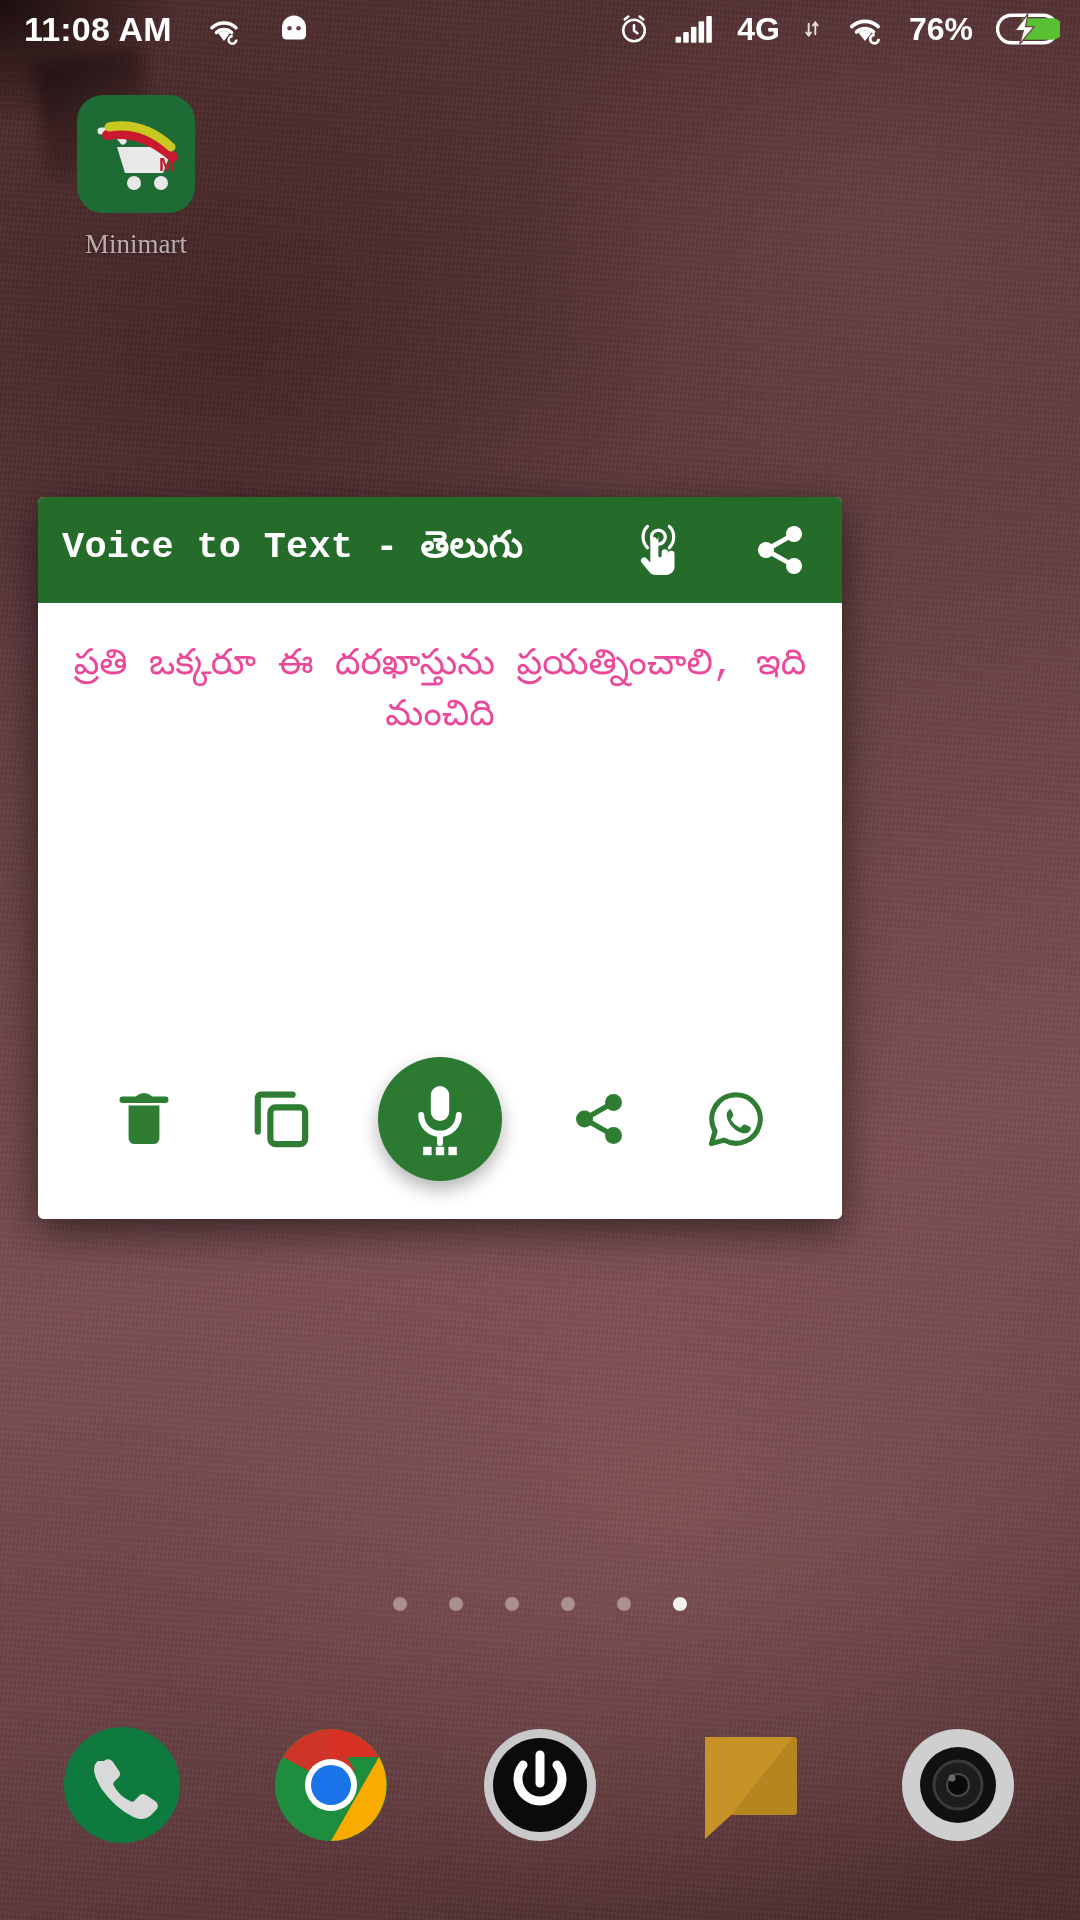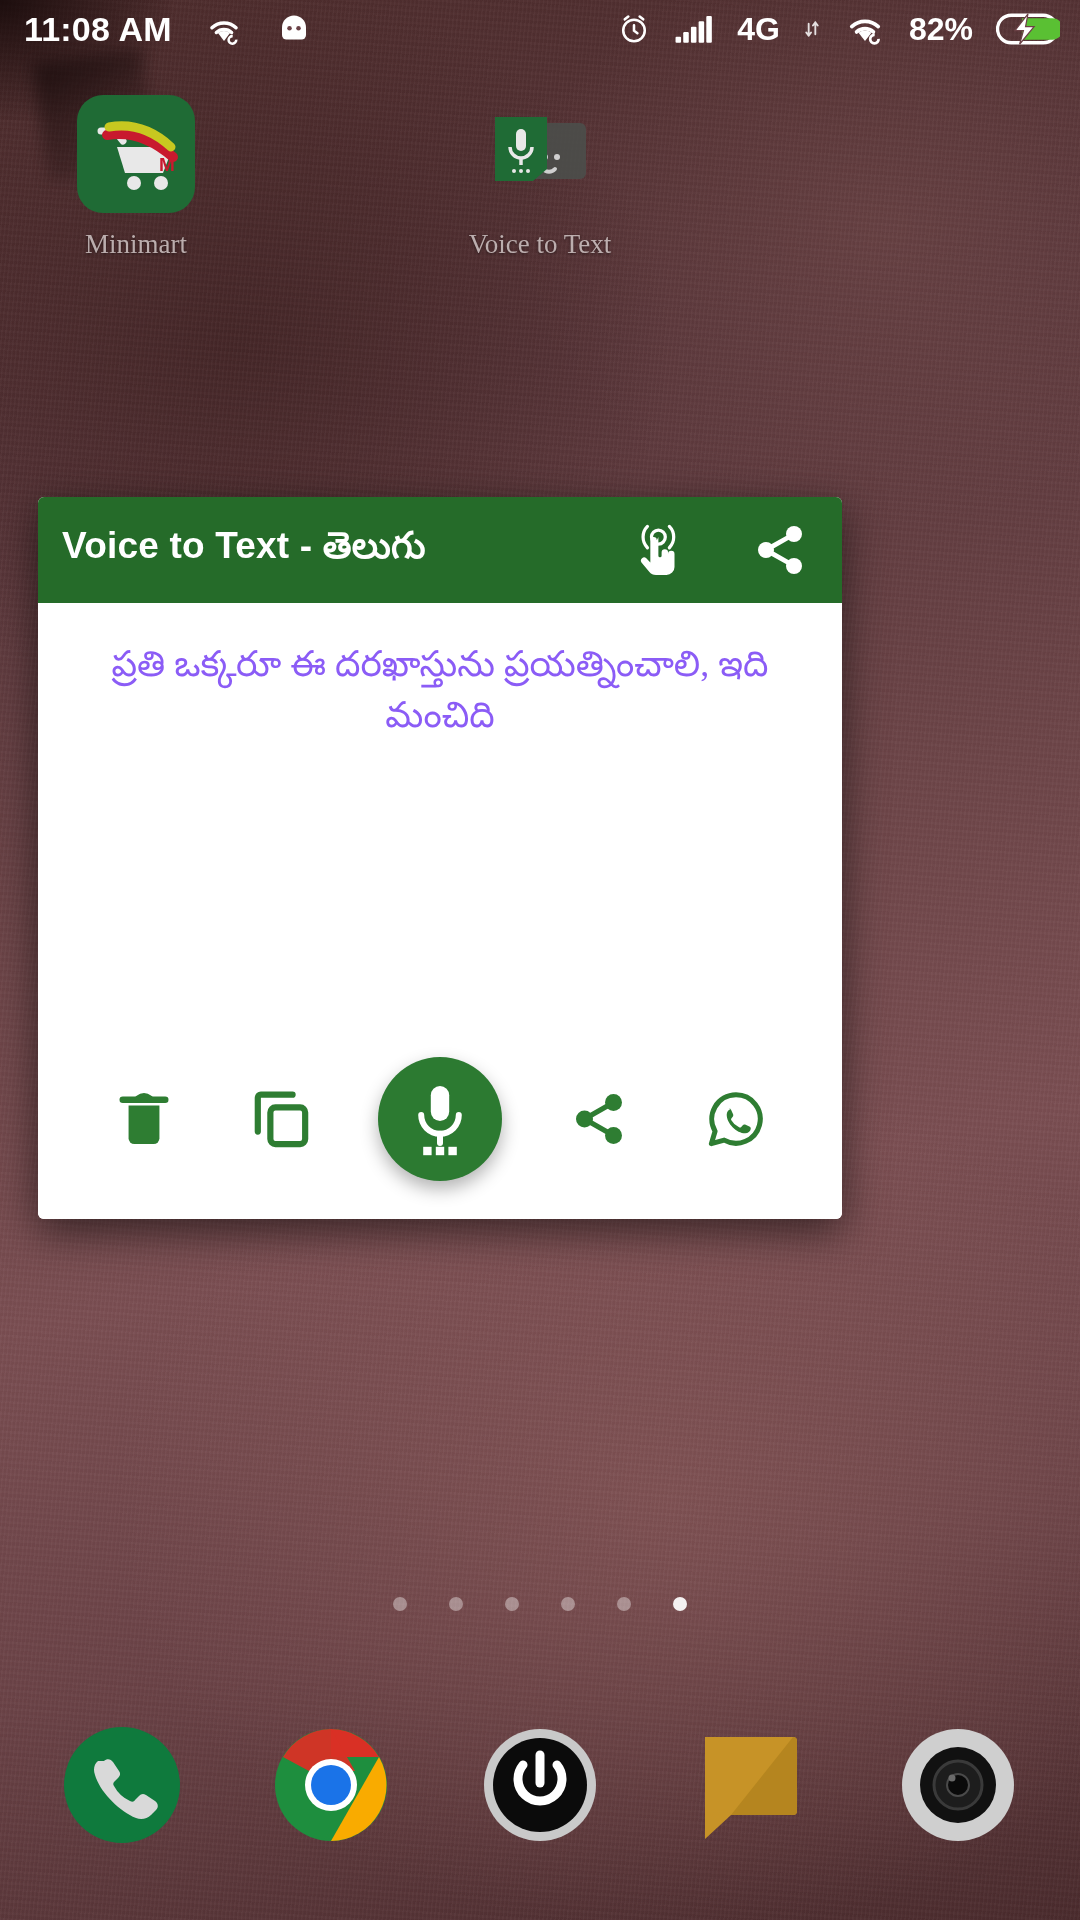--- a/index.html
+++ b/index.html
@@ -75,34 +75,35 @@
     box-shadow:0 12px 42px rgba(0,0,0,0.55);
     overflow:hidden; z-index:20;
   }
   .card-header {
     height:106px; background:#256b29;
     display:flex; align-items:center; padding:0 34px 0 24px;
   }
   .card-title {
     color:#fff; font-size:37px; font-weight:bold; letter-spacing:0.2px;
     white-space:nowrap;
+    font-family:Liberation Mono, monospace;
   }
   .header-actions { margin-left:auto; display:flex; align-items:center; gap:64px; }
   .hdr-btn { width:56px; height:56px; display:flex; align-items:center; justify-content:center; cursor:pointer; }
 
   .card-body {
     height:calc(722px - 106px);
     display:flex; flex-direction:column;
     background:#fff;
   }
   .text-area {
     flex:1; padding:36px 30px 0 30px;
-    font-size:36px; line-height:1.42; color:#8b5cf6; text-align:center;
+    font-size:36px; line-height:1.42; color:#ec4899; text-align:center;
     overflow:hidden;
-    font-family:Liberation Serif, serif;
+    font-family:Liberation Mono, monospace;
   }
   .toolbar {
     height:200px; position:relative;
     display:flex; align-items:center; justify-content:space-between;
     padding:0 66px;
   }
   .tool-btn {
     width:80px; height:80px; display:flex; align-items:center; justify-content:center;
     cursor:pointer;
   }
@@ -185,21 +186,21 @@
       </svg>
     </span>
     <span>
       <svg width="42" height="34" viewBox="0 0 26 21">
         <path d="M13 18 L9 12.8 a6.4 6.4 0 0 1 8 0 Z" fill="#fff"></path>
         <path d="M4.8 9 a12 12 0 0 1 16.4 0" stroke="#fff" stroke-width="2.3" fill="none" stroke-linecap="round"></path>
         <path d="M7.8 12.3 a7.8 7.8 0 0 1 10.4 0" stroke="#fff" stroke-width="2.3" fill="none" stroke-linecap="round"></path>
         <path d="M19 14.2 a2.6 2.6 0 1 0 2.4 2.4" stroke="#fff" stroke-width="1.7" fill="none"></path>
       </svg>
     </span>
-    <span class="sb-pct">82%</span>
+    <span class="sb-pct">76%</span>
     <span>
       <svg width="64" height="36" viewBox="0 0 42 22">
         <rect x="1" y="2" width="39" height="18" rx="9" ry="9" stroke="#fff" stroke-width="2.2" fill="none"></rect>
         <path d="M17 4 h20 a6 6 0 0 1 0 14 h-20 Z" fill="#5ac033"></path>
         <path d="M21 1 L12.5 12 h5.5 L15.5 21 L25 9.5 h-5.6 Z" fill="#fff" stroke="#6b4146" stroke-width="0.8"></path>
       </svg>
     </span>
   </div>
 </div>
 
@@ -214,38 +215,20 @@
         <path d="M32 32 q34 -6 62 20" stroke="#c8c820" stroke-width="9" fill="none" stroke-linecap="round"></path>
         <circle cx="57" cy="88" r="7" fill="#e8e8e8"></circle>
         <circle cx="84" cy="88" r="7" fill="#e8e8e8"></circle>
         <text x="82" y="76" font-size="19" font-weight="bold" fill="#c8192e" font-family="Liberation Sans, sans-serif">M</text>
       </svg>
     </div>
     <div class="app-label">Minimart</div>
   </div>
 
 
-  <div class="app" style="left:420px; top:0;">
-    <div class="app-icon icon-v2t">
-      <svg width="118" height="118" viewBox="0 0 118 118">
-        <rect x="47" y="28" width="58" height="56" rx="6" fill="#4b4f4b" opacity="0.88"></rect>
-        <path d="M62 74 a8 8 0 0 0 12 0" stroke="#cfcfcf" stroke-width="4" fill="none" stroke-linecap="round"></path>
-        <circle cx="64" cy="62" r="3" fill="#cfcfcf"></circle>
-        <circle cx="76" cy="62" r="3" fill="#cfcfcf"></circle>
-        <path d="M14 22 h52 v52 l-14 12 h-38 Z" fill="#1f6b35"></path>
-        <rect x="35" y="34" width="10" height="22" rx="5" fill="#e8e8e8"></rect>
-        <path d="M29 52 a11 11 0 0 0 22 0" stroke="#e8e8e8" stroke-width="3.5" fill="none"></path>
-        <path d="M40 62 v8" stroke="#e8e8e8" stroke-width="3.5"></path>
-        <circle cx="33" cy="76" r="2" fill="#e8e8e8"></circle>
-        <circle cx="40" cy="76" r="2" fill="#e8e8e8"></circle>
-        <circle cx="47" cy="76" r="2" fill="#e8e8e8"></circle>
-      </svg>
-    </div>
-    <div class="app-label">Voice to Text</div>
-  </div>
 
 </div>
 
 <div class="card">
 
   <div class="card-header">
     <div class="card-title">Voice to Text - తెలుగు</div>
     <div class="header-actions">
 
       <div class="hdr-btn">

